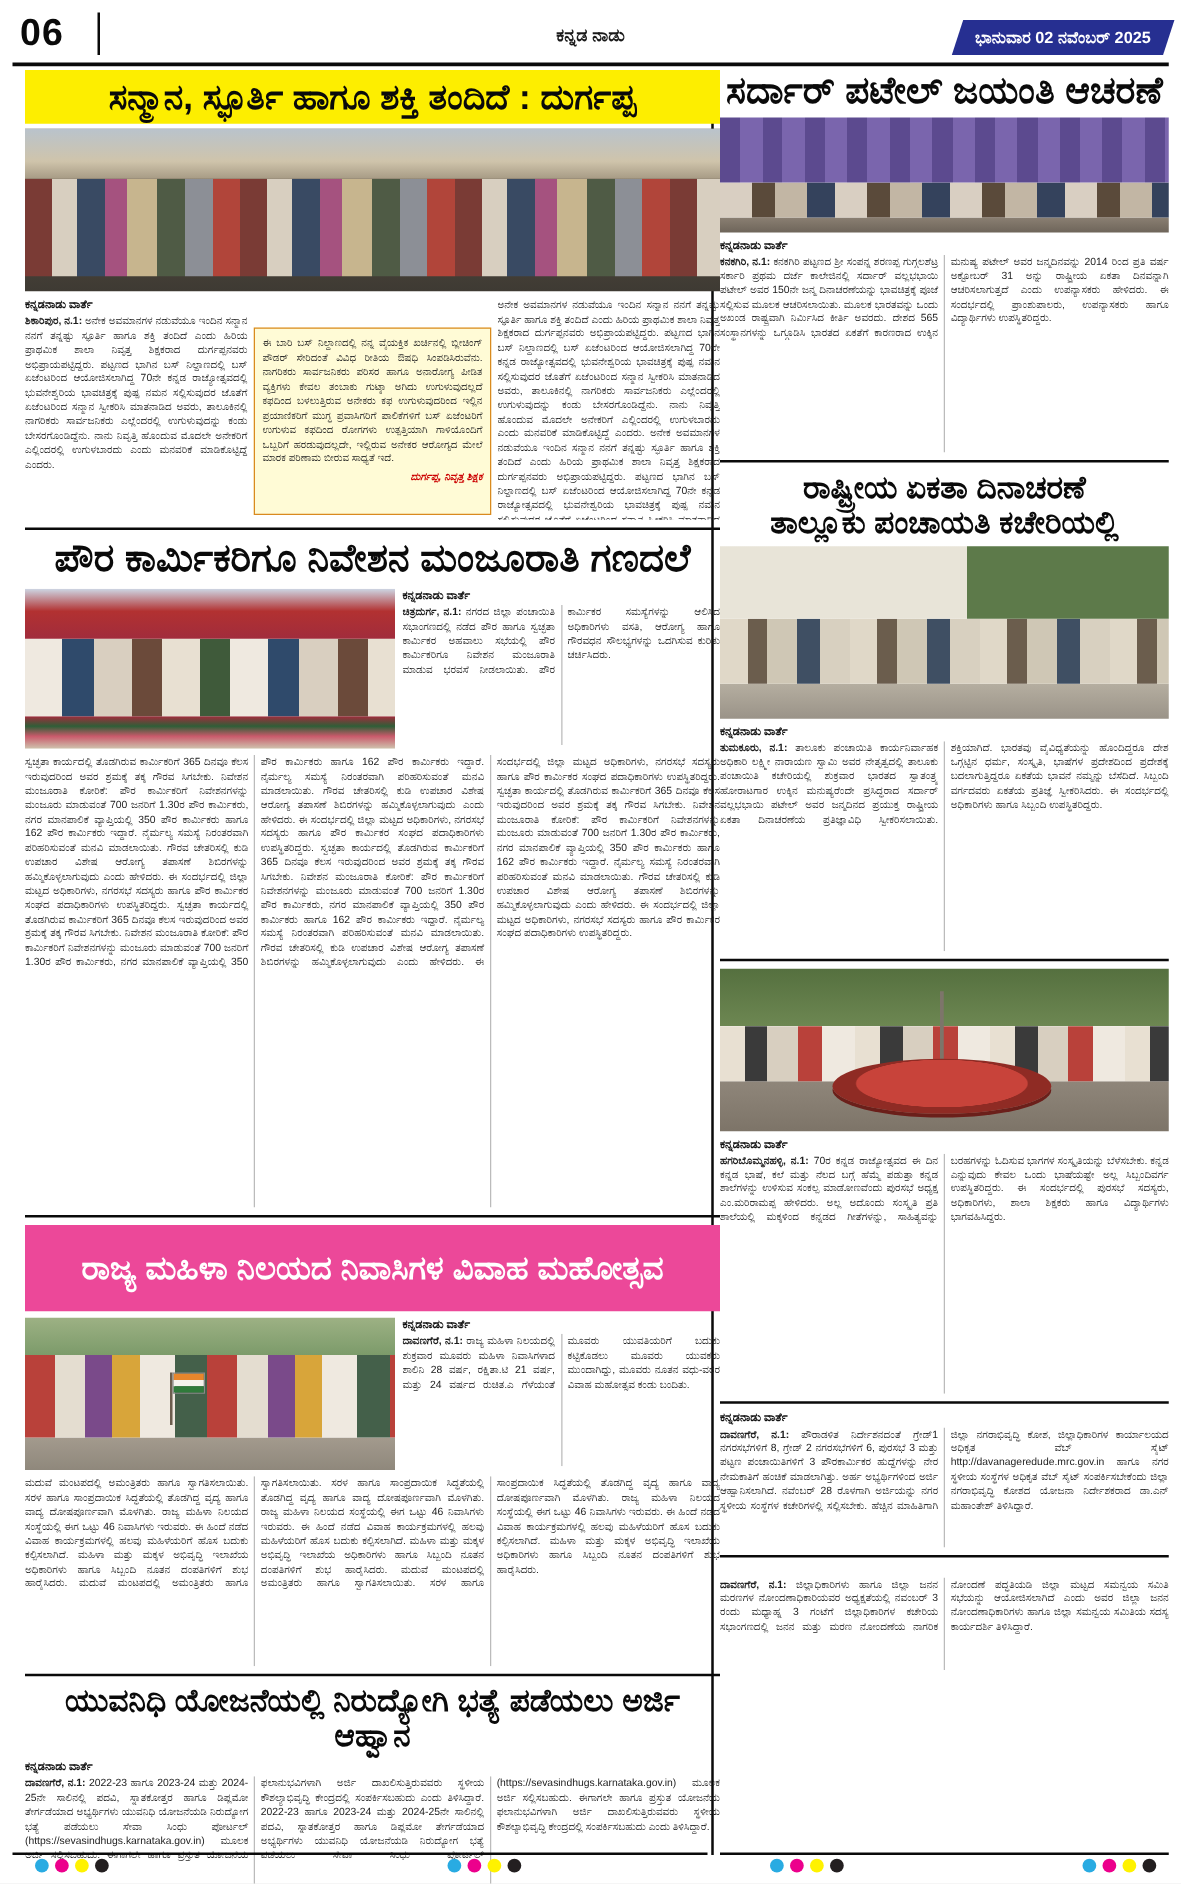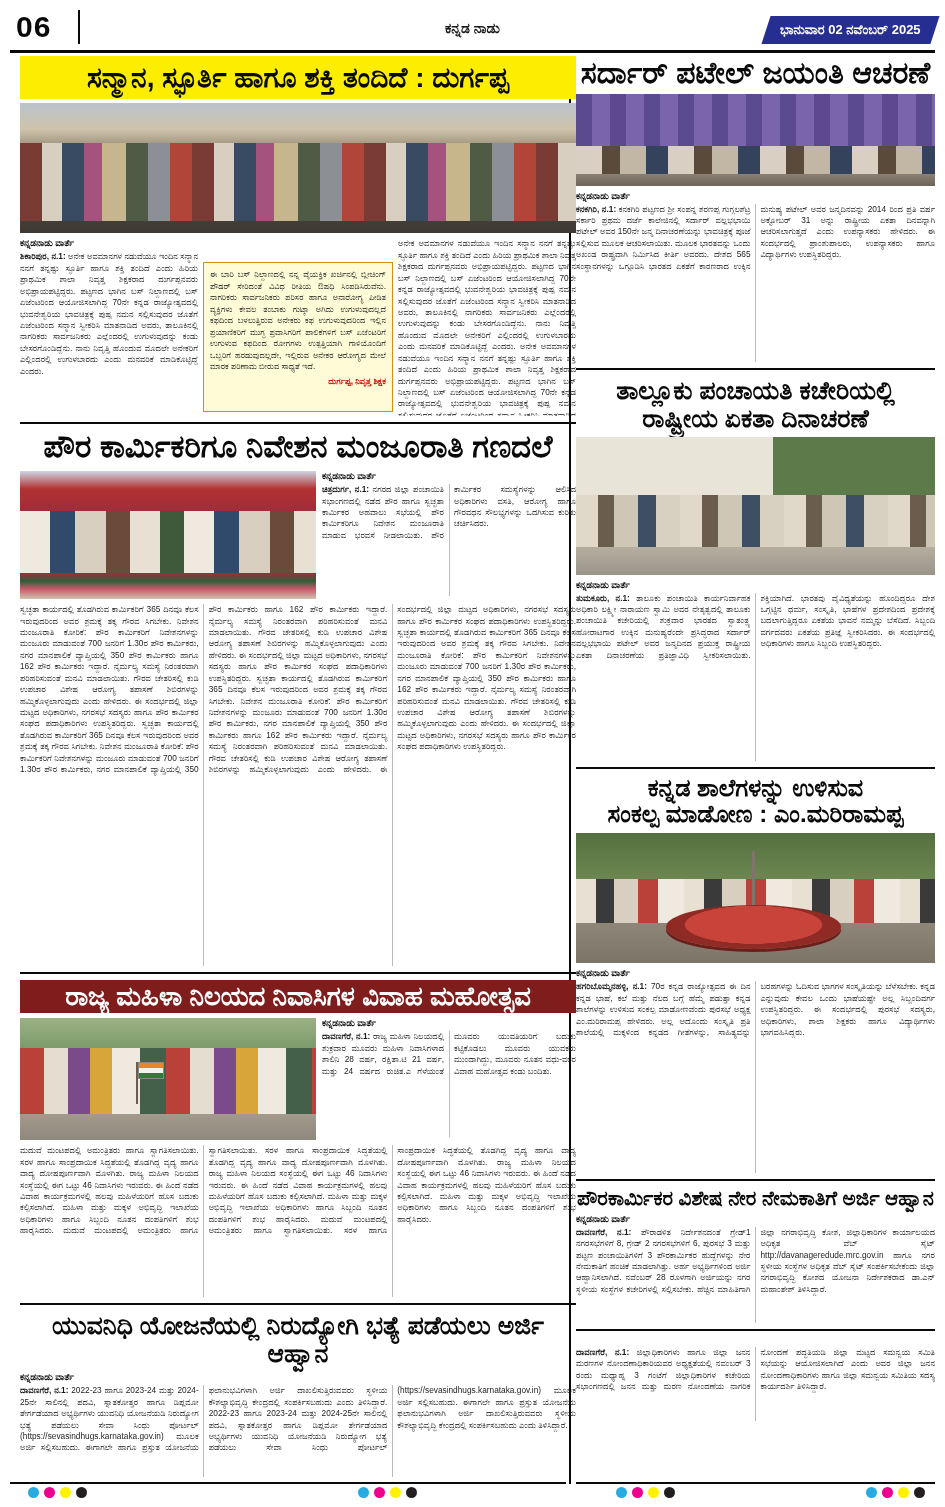--- a/index.html
+++ b/index.html
@@ -17,34 +17,34 @@
   .datebox > span { transform:skewX(18deg); color:#fff; font-size:13px; font-weight:700; white-space:nowrap; }
   .hdr-rule { position:absolute; left:10px; top:50px; width:925px; height:3px; background:#0a0a0a; }
 
   
   .col-left  { position:absolute; left:20px;  top:56px; width:556px; }
   .col-right { position:absolute; left:576px; top:56px; width:359px; }
   .main-divider { position:absolute; left:569px; top:56px; width:2px; height:1428px; background:#0a0a0a; }
 
   .headline { font-weight:800; color:#0a0a0a; text-align:center; line-height:1.12; }
   .banner-yellow { background:#fdee00; padding:6px 4px; }
-  .banner-pink { background:#7f1d1d; color:#fff; padding:2px 4px; }
+  .banner-pink { background:#ec4899; color:#fff; padding:20px 4px; }
 
   .byline { font-weight:800; font-size:9px; color:#111; margin-bottom:2px; }
   .dl { font-weight:800; }
   .bodytxt { font-size:8.3px; line-height:1.38; color:#1c1c1c; text-align:justify; overflow:hidden; }
   .cols2 { column-count:2; column-gap:10px; column-rule:1px solid #bbb; }
   .cols3 { column-count:3; column-gap:10px; column-rule:1px solid #bbb; }
   .art-rule { border:0; border-top:2px solid #0a0a0a; margin:6px 0; }
 
   .photo { position:relative; width:100%; overflow:hidden; }
 
   .infobox { background:#fffbd6; border:1.5px solid #d98a1f; padding:6px; font-size:8.2px; line-height:1.4;
       color:#222; text-align:justify; }
-  .infobox .attr { display:block; text-align:right; color:#cc0000; font-weight:800; margin-top:3px; }
+  .infobox .attr { display:block; text-align:right; color:#cc0000; font-weight:800; margin-top:3px;font-style:italic; }
 
   .flag { position:absolute; left:118px; top:44px; width:26px; height:17px; border:0.5px solid #888; }
   .flag .s { height:33.3%; } .fs1{background:#e8862c;} .fs2{background:#f4f2ec;} .fs3{background:#2f7a3a;}
   .flagpole { position:absolute; left:116px; top:44px; width:2px; height:42px; background:#6b5d4d; }
   .dais { position:absolute; left:90px; top:72px; width:175px; height:44px; border-radius:50%;
       background:radial-gradient(ellipse at 50% 45%, #c8433a 0 55%, #8f2b24 56% 100%); box-shadow:0 3px 0 #6b1f1a; }
   .dais-pole { position:absolute; left:176px; top:18px; width:3px; height:60px; background:#7d756a; }
 
   .bot-rule { position:absolute; height:2px; background:#0a0a0a; top:1482px; }
   .dots { position:absolute; top:1487px; display:flex; gap:5px; }
@@ -177,45 +177,41 @@
         <div class="bodytxt cols2" style="height:158px;">
           <span class="dl">ಕನಕಗಿರಿ, ನ.1:</span>
           <span>ಕನಕಗಿರಿ ಪಟ್ಟಣದ ಶ್ರೀ ಸಂಪನ್ನ ಶರಣಪ್ಪ ಗುಗ್ಗಲಶೆಟ್ರ ಸರ್ಕಾರಿ ಪ್ರಥಮ ದರ್ಜೆ ಕಾಲೇಜಿನಲ್ಲಿ ಸರ್ದಾರ್ ವಲ್ಲಭಭಾಯಿ ಪಟೇಲ್ ಅವರ 150ನೇ ಜನ್ಮ ದಿನಾಚರಣೆಯನ್ನು ಭಾವಚಿತ್ರಕ್ಕೆ ಪೂಜೆ ಸಲ್ಲಿಸುವ ಮೂಲಕ ಆಚರಿಸಲಾಯಿತು. ಮೂಲಕ ಭಾರತವನ್ನು ಒಂದು ಅಖಂಡ ರಾಷ್ಟ್ರವಾಗಿ ನಿರ್ಮಿಸಿದ ಕೀರ್ತಿ ಅವರದು. ದೇಶದ 565 ಸಂಸ್ಥಾನಗಳನ್ನು ಒಗ್ಗೂಡಿಸಿ ಭಾರತದ ಏಕತೆಗೆ ಕಾರಣರಾದ ಉಕ್ಕಿನ ಮನುಷ್ಯ ಪಟೇಲ್ ಅವರ ಜನ್ಮದಿನವನ್ನು 2014 ರಿಂದ ಪ್ರತಿ ವರ್ಷ ಅಕ್ಟೋಬರ್ 31 ಅನ್ನು ರಾಷ್ಟ್ರೀಯ ಏಕತಾ ದಿನವನ್ನಾಗಿ ಆಚರಿಸಲಾಗುತ್ತದೆ ಎಂದು ಉಪನ್ಯಾಸಕರು ಹೇಳಿದರು. ಈ ಸಂದರ್ಭದಲ್ಲಿ ಪ್ರಾಂಶುಪಾಲರು, ಉಪನ್ಯಾಸಕರು ಹಾಗೂ ವಿದ್ಯಾರ್ಥಿಗಳು ಉಪಸ್ಥಿತರಿದ್ದರು.</span>
         </div>
       </div>
       <hr class="art-rule">
     </div>
 
     <div>
       <div class="headline" style="font-size:25px;">
+        <div>ರಾಷ್ಟ್ರೀಯ ಏಕತಾ ದಿನಾಚರಣೆ</div>
         <div>ತಾಲ್ಲೂಕು ಪಂಚಾಯತಿ ಕಚೇರಿಯಲ್ಲಿ</div>
-        <div>ರಾಷ್ಟ್ರೀಯ ಏಕತಾ ದಿನಾಚರಣೆ</div>
       </div>
       <div class="photo" style="height:138px; margin-top:5px;
            background:
              linear-gradient(90deg,#e8e4d8 0 55%,#5d7a4a 55% 100%),
              repeating-linear-gradient(90deg,#e0d8c8 0 22px,#6b5d4d 22px 38px,#cfc7b5 38px 62px,#3f4f63 62px 80px,#d8d0c0 80px 104px),
              linear-gradient(180deg,#b5aea0,#9a9388);
            background-size:100% 58px,100% 52px,100% 28px;
            background-position:0 0,0 58px,0 110px; background-repeat:no-repeat;"></div>
       <div style="margin-top:5px;">
         <div class="byline">ಕನ್ನಡನಾಡು ವಾರ್ತೆ</div>
         <div class="bodytxt cols2" style="height:168px;">
           <span class="dl">ತುಮಕೂರು, ನ.1:</span>
           <span>ತಾಲೂಕು ಪಂಚಾಯಿತಿ ಕಾರ್ಯನಿರ್ವಾಹಕ ಅಧಿಕಾರಿ ಲಕ್ಷ್ಮೀ ನಾರಾಯಣ ಸ್ವಾಮಿ ಅವರ ನೇತೃತ್ವದಲ್ಲಿ ತಾಲೂಕು ಪಂಚಾಯಿತಿ ಕಚೇರಿಯಲ್ಲಿ ಶುಕ್ರವಾರ ಭಾರತದ ಸ್ವಾತಂತ್ರ್ಯ ಹೋರಾಟಗಾರ ಉಕ್ಕಿನ ಮನುಷ್ಯರೆಂದೇ ಪ್ರಸಿದ್ಧರಾದ ಸರ್ದಾರ್ ವಲ್ಲಭಭಾಯಿ ಪಟೇಲ್ ಅವರ ಜನ್ಮದಿನದ ಪ್ರಯುಕ್ತ ರಾಷ್ಟ್ರೀಯ ಏಕತಾ ದಿನಾಚರಣೆಯ ಪ್ರತಿಜ್ಞಾವಿಧಿ ಸ್ವೀಕರಿಸಲಾಯಿತು. ಶಕ್ತಿಯಾಗಿದೆ. ಭಾರತವು ವೈವಿಧ್ಯತೆಯನ್ನು ಹೊಂದಿದ್ದರೂ ದೇಶ ಒಗ್ಗಟ್ಟಿನ ಧರ್ಮ, ಸಂಸ್ಕೃತಿ, ಭಾಷೆಗಳ ಪ್ರದೇಶದಿಂದ ಪ್ರದೇಶಕ್ಕೆ ಬದಲಾಗುತ್ತಿದ್ದರೂ ಏಕತೆಯ ಭಾವನೆ ನಮ್ಮನ್ನು ಬೆಸೆದಿದೆ. ಸಿಬ್ಬಂದಿ ವರ್ಗದವರು ಏಕತೆಯ ಪ್ರತಿಜ್ಞೆ ಸ್ವೀಕರಿಸಿದರು. ಈ ಸಂದರ್ಭದಲ್ಲಿ ಅಧಿಕಾರಿಗಳು ಹಾಗೂ ಸಿಬ್ಬಂದಿ ಉಪಸ್ಥಿತರಿದ್ದರು.</span>
         </div>
       </div>
       <hr class="art-rule">
     </div>
 
     <div>
-      <div class="headline" style="font-size:24px;">
-        <div>ಕನ್ನಡ ಶಾಲೆಗಳನ್ನು ಉಳಿಸುವ</div>
-        <div>ಸಂಕಲ್ಪ ಮಾಡೋಣ : ಎಂ.ಮರಿರಾಮಪ್ಪ</div>
-      </div>
       <div class="photo" style="height:130px; margin-top:5px;
            background:
              linear-gradient(180deg,#55703f 0,#6d8752 46px,rgba(0,0,0,0) 46px),
              repeating-linear-gradient(90deg,#e8e0d2 0 20px,#3a3a3a 20px 38px,#d8cfc0 38px 62px,#b9413a 62px 82px,#efe9e0 82px 108px),
              linear-gradient(180deg,#8f867a,#7d7468);
            background-size:100% 46px,100% 44px,100% 40px;
            background-position:0 0,0 46px,0 90px; background-repeat:no-repeat;">
         <div class="dais-pole"></div>
         <div class="dais"></div>
       </div>
@@ -223,21 +219,20 @@
         <div class="byline">ಕನ್ನಡನಾಡು ವಾರ್ತೆ</div>
         <div class="bodytxt cols2" style="height:192px;">
           <span class="dl">ಹಗರಿಬೊಮ್ಮನಹಳ್ಳಿ, ನ.1:</span>
           <span>70ರ ಕನ್ನಡ ರಾಜ್ಯೋತ್ಸವದ ಈ ದಿನ ಕನ್ನಡ ಭಾಷೆ, ಕಲೆ ಮತ್ತು ನೆಲದ ಬಗ್ಗೆ ಹೆಮ್ಮೆ ಪಡುತ್ತಾ ಕನ್ನಡ ಶಾಲೆಗಳನ್ನು ಉಳಿಸುವ ಸಂಕಲ್ಪ ಮಾಡೋಣವೆಂದು ಪುರಸಭೆ ಅಧ್ಯಕ್ಷ ಎಂ.ಮರಿರಾಮಪ್ಪ ಹೇಳಿದರು. ಅಲ್ಲ ಅದೊಂದು ಸಂಸ್ಕೃತಿ ಪ್ರತಿ ಶಾಲೆಯಲ್ಲಿ ಮಕ್ಕಳಿಂದ ಕನ್ನಡದ ಗೀತೆಗಳನ್ನು, ಸಾಹಿತ್ಯವನ್ನು ಬರಹಗಳನ್ನು ಓದಿಸುವ ಭಾಗಗಳ ಸಂಸ್ಕೃತಿಯನ್ನು ಬೆಳೆಸಬೇಕು. ಕನ್ನಡ ಎನ್ನುವುದು ಕೇವಲ ಒಂದು ಭಾಷೆಯಷ್ಟೇ ಅಲ್ಲ ಸಿಬ್ಬಂದಿವರ್ಗ ಉಪಸ್ಥಿತರಿದ್ದರು. ಈ ಸಂದರ್ಭದಲ್ಲಿ ಪುರಸಭೆ ಸದಸ್ಯರು, ಅಧಿಕಾರಿಗಳು, ಶಾಲಾ ಶಿಕ್ಷಕರು ಹಾಗೂ ವಿದ್ಯಾರ್ಥಿಗಳು ಭಾಗವಹಿಸಿದ್ದರು.</span>
         </div>
       </div>
       <hr class="art-rule">
     </div>
 
     <div>
-      <div class="headline" style="font-size:20px;">ಪೌರಕಾರ್ಮಿಕರ ವಿಶೇಷ ನೇರ ನೇಮಕಾತಿಗೆ ಅರ್ಜಿ ಆಹ್ವಾನ</div>
       <div style="margin-top:4px;">
         <div class="byline">ಕನ್ನಡನಾಡು ವಾರ್ತೆ</div>
         <div class="bodytxt cols2" style="height:96px;">
           <span class="dl">ದಾವಣಗೆರೆ, ನ.1:</span>
           <span>ಪೌರಾಡಳಿತ ನಿರ್ದೇಶನದಂತೆ ಗ್ರೇಡ್1 ನಗರಸಭೆಗಳಿಗೆ 8, ಗ್ರೇಡ್ 2 ನಗರಸಭೆಗಳಿಗೆ 6, ಪುರಸಭೆ 3 ಮತ್ತು ಪಟ್ಟಣ ಪಂಚಾಯಿತಿಗಳಿಗೆ 3 ಪೌರಕಾರ್ಮಿಕರ ಹುದ್ದೆಗಳನ್ನು ನೇರ ನೇಮಕಾತಿಗೆ ಹಂಚಿಕೆ ಮಾಡಲಾಗಿತ್ತು. ಅರ್ಹ ಅಭ್ಯರ್ಥಿಗಳಿಂದ ಅರ್ಜಿ ಆಹ್ವಾನಿಸಲಾಗಿದೆ. ನವೆಂಬರ್ 28 ರೊಳಗಾಗಿ ಅರ್ಜಿಯನ್ನು ನಗರ ಸ್ಥಳೀಯ ಸಂಸ್ಥೆಗಳ ಕಚೇರಿಗಳಲ್ಲಿ ಸಲ್ಲಿಸಬೇಕು. ಹೆಚ್ಚಿನ ಮಾಹಿತಿಗಾಗಿ ಜಿಲ್ಲಾ ನಗರಾಭಿವೃದ್ಧಿ ಕೋಶ, ಜಿಲ್ಲಾಧಿಕಾರಿಗಳ ಕಾರ್ಯಾಲಯದ ಅಧಿಕೃತ ವೆಬ್ ಸೈಟ್ http://davanageredude.mrc.gov.in ಹಾಗೂ ನಗರ ಸ್ಥಳೀಯ ಸಂಸ್ಥೆಗಳ ಅಧಿಕೃತ ವೆಬ್ ಸೈಟ್ ಸಂಪರ್ಕಿಸಬೇಕೆಂದು ಜಿಲ್ಲಾ ನಗರಾಭಿವೃದ್ಧಿ ಕೋಶದ ಯೋಜನಾ ನಿರ್ದೇಶಕರಾದ ಡಾ.ಎನ್ ಮಹಾಂತೇಶ್ ತಿಳಿಸಿದ್ದಾರೆ.</span>
         </div>
       </div>
       <hr class="art-rule">
     </div>
 

